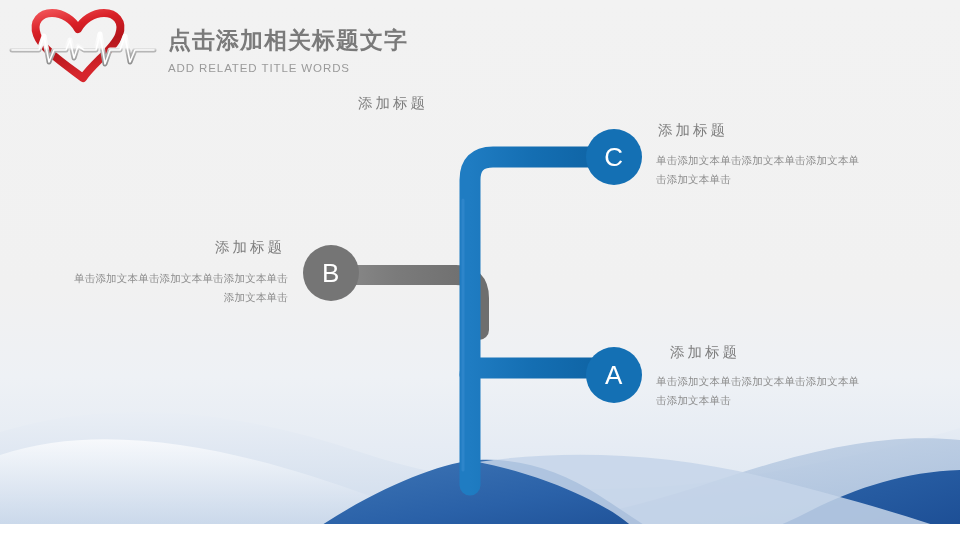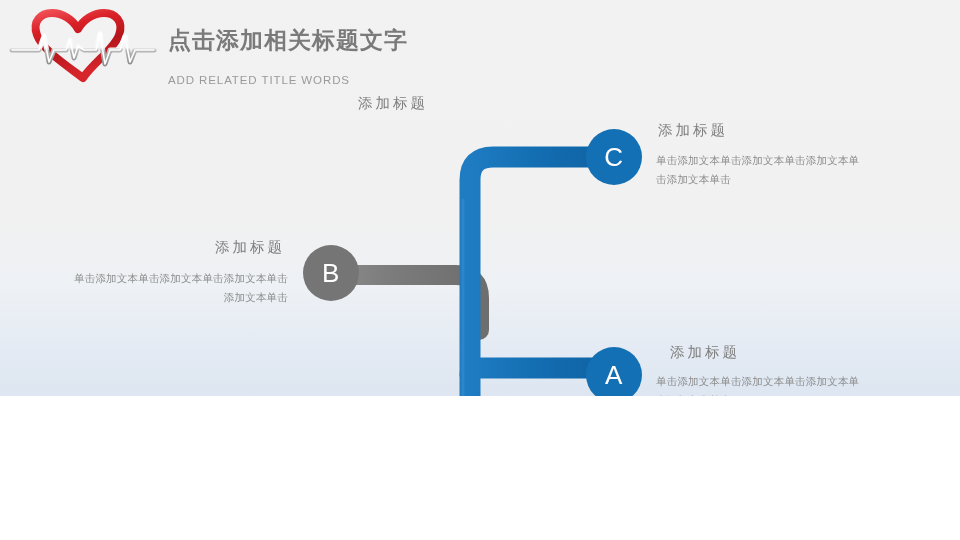--- a/index.html
+++ b/index.html
@@ -6,21 +6,21 @@
     margin: 0;
     padding: 0;
     background: #ffffff;
   }
   body {
     font-family: "Liberation Sans", "DejaVu Sans", sans-serif;
   }
   #slide {
     position: relative;
     width: 960px;
-    height: 396px;
+    height: 524px;
     overflow: hidden;
     background: linear-gradient(180deg, #f2f2f2 0%, #f1f1f1 55%, #eef1f5 72%, #e6ecf4 85%, #dde6f1 100%);
   }
 
   
   #waves {
     position: absolute;
     left: 0;
     top: 0;
     width: 960px;
@@ -54,21 +54,21 @@
     color: #7a7a7a;
     letter-spacing: 1px;
     line-height: 28px;
     white-space: nowrap;
   }
   #title-sub {
     font-size: 11.5px;
     color: #9a9a9a;
     letter-spacing: 0.9px;
     line-height: 16px;
-    margin-top: 18px;
+    margin-top: 6px;
     white-space: nowrap;
   }
 
   
   #pipes {
     position: absolute;
     left: 0;
     top: 0;
     width: 960px;
     height: 540px;

